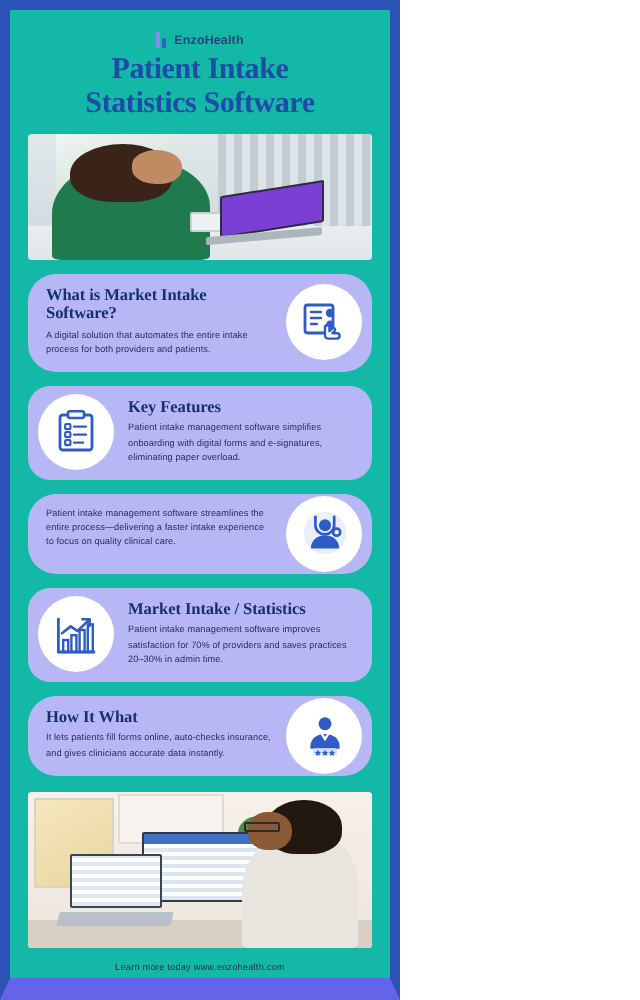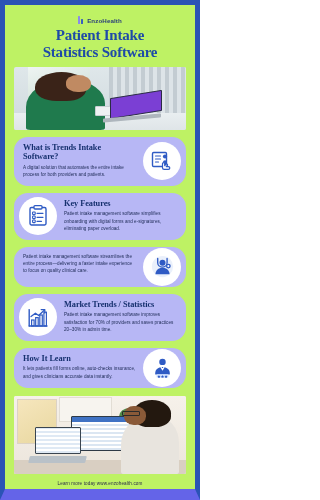--- a/index.html
+++ b/index.html
@@ -16,21 +16,21 @@
     background:#ffffff;
     border-left:5px solid #2a53b5;
     border-right:5px solid #2a53b5;
     border-top:5px solid #2a53b5;
     border-bottom:11px solid #6464e8;
     overflow:hidden;
   }
   .inner{
     position:absolute;
     left:0;top:0;right:0;bottom:0;
-    background:#bef264;
+    background:#14b8a6;
   }
 
   
   .logo-row{
     display:flex;align-items:center;justify-content:center;
     gap:2px;margin-top:11px;
   }
   .logo-mark{
     width:7px;height:8px;
     display:flex;gap:1px;align-items:flex-end;
@@ -108,21 +108,21 @@
 
   
   .card{
     position:relative;
     margin:0 9px;
     background:#b7b7f5;
     border-radius:14px;
     min-height:40px;
     box-sizing:border-box;
   }
-  .card.left-icon{padding:6px 8px 7px 50px;}
+  .card.left-icon{padding:6px 8px 7px 50px;border-radius:11px;}
   .card.right-icon{padding:6px 50px 7px 9px;}
   .card h3{
     margin:0 0 2px 0;
     font-family:"Liberation Serif", serif;
     font-size:8.3px;
     line-height:1.16;
     font-weight:bold;
     color:#16306e;
     letter-spacing:-.05px;
   }
@@ -242,21 +242,21 @@
       <div class="face"></div>
       <div class="cup"></div>
       <div class="laptop">
         <div class="screen"></div>
         <div class="base"></div>
       </div>
     </div>
 
     <div class="spacer"></div>
     <div class="card right-icon">
-      <h3>What is Trends Intake Software?</h3>
+      <h3>What is Market Intake Software?</h3>
       <p>A digital solution that automates the entire intake process for both providers and patients.</p>
       <span class="badge on-right">
         <svg width="24" height="24" viewBox="0 0 24 24" fill="none">
           <rect x="2.5" y="3.5" width="14" height="14" rx="1.2" stroke="#2f5bc4" stroke-width="1.4"></rect>
           <path d="M5.5 7h5M5.5 10h5M5.5 13h3" stroke="#2f5bc4" stroke-width="1.2" stroke-linecap="round"></path>
           <circle cx="15" cy="7.5" r="2.1" fill="#2f5bc4"></circle>
           <path d="M13 13.5c0-1.4.9-2.3 2-2.3s2 .9 2 2.3v2h-4v-2z" fill="#2f5bc4"></path>
           <path d="M12.5 14.5v4.2c0 .9.8 1.6 1.7 1.6h4.1c.9 0 1.5-.6 1.5-1.4 0-.8-.6-1.3-1.4-1.3h-2.2l1.1-1.1c.4-.4.3-1-.1-1.3-.4-.3-.9-.2-1.2.1l-1.3 1.3v-2.1c0-.5-.4-.9-1-.9s-1.2.4-1.2.9z" fill="#fff" stroke="#2f5bc4" stroke-width="1.2" stroke-linejoin="round"></path>
         </svg>
       </span>
@@ -287,39 +287,39 @@
           <circle cx="12" cy="8.3" r="2.9" fill="#2f5bc4"></circle>
           <path d="M5.2 19.4c0-3.7 3-6.3 6.8-6.3s6.8 2.6 6.8 6.3" fill="#2f5bc4"></path>
           <path d="M7.4 4.2v4.1c0 2.4 2 4.3 4.5 4.3s4.5-1.9 4.5-4.3V4.2" stroke="#2f5bc4" stroke-width="1.3" fill="none" stroke-linecap="round"></path>
           <circle cx="17.6" cy="11.6" r="1.7" stroke="#2f5bc4" stroke-width="1.3" fill="#fff"></circle>
         </svg>
       </span>
     </div>
 
     <div class="spacer"></div>
     <div class="card left-icon">
-      <h3>Market Trends / Statistics</h3>
+      <h3>Market Intake / Statistics</h3>
       <p>Patient intake management software improves satisfaction for 70% of providers and saves practices 20–30% in admin time.</p>
       <span class="badge on-left">
         <svg width="24" height="24" viewBox="0 0 24 24" fill="none">
           <path d="M3.2 21V4.6" stroke="#2f5bc4" stroke-width="1.4" stroke-linecap="round"></path>
           <path d="M3.2 21H21" stroke="#2f5bc4" stroke-width="1.4" stroke-linecap="round"></path>
           <rect x="5.6" y="15" width="2.5" height="6" stroke="#2f5bc4" stroke-width="1.2"></rect>
           <rect x="9.7" y="12.6" width="2.5" height="8.4" stroke="#2f5bc4" stroke-width="1.2"></rect>
           <rect x="13.8" y="10" width="2.5" height="11" stroke="#2f5bc4" stroke-width="1.2"></rect>
           <rect x="17.9" y="7.2" width="2.5" height="13.8" stroke="#2f5bc4" stroke-width="1.2"></rect>
           <path d="M5 11.6l4.4-3.4 3.3 2.3 5.5-5.2" stroke="#2f5bc4" stroke-width="1.3" fill="none" stroke-linecap="round" stroke-linejoin="round"></path>
           <path d="M15.2 4.6h3.6v3.4" stroke="#2f5bc4" stroke-width="1.3" fill="none" stroke-linecap="round" stroke-linejoin="round"></path>
         </svg>
       </span>
     </div>
 
     <div class="spacer"></div>
     <div class="card right-icon">
-      <h3>How It Learn</h3>
+      <h3>How It What</h3>
       <p>It lets patients fill forms online, auto-checks insurance, and gives clinicians accurate data instantly.</p>
       <span class="badge on-right">
         <svg width="25" height="25" viewBox="0 0 24 24" fill="none">
           <circle cx="12" cy="6.6" r="3.1" fill="#2f5bc4"></circle>
           <path d="M5 17.4c0-3.6 3.1-5.9 7-5.9s7 2.3 7 5.9v1.2H5v-1.2z" fill="#2f5bc4"></path>
           <path d="M10.5 11.6L12 14l1.5-2.4" stroke="#fff" stroke-width="1.1" fill="none" stroke-linecap="round"></path>
           <rect x="6.3" y="18.4" width="11.4" height="3.4" rx=".8" fill="#cfe0ff"></rect>
           <path d="M8.6 19.1l.45.95 1.05.15-.76.73.18 1.04-.92-.49-.93.49.18-1.04-.76-.73 1.05-.15z" fill="#2f5bc4"></path>
           <path d="M12 19.1l.45.95 1.05.15-.76.73.18 1.04-.92-.49-.93.49.18-1.04-.76-.73 1.05-.15z" fill="#2f5bc4"></path>
           <path d="M15.4 19.1l.45.95 1.05.15-.76.73.18 1.04-.92-.49-.93.49.18-1.04-.76-.73 1.05-.15z" fill="#2f5bc4"></path>

